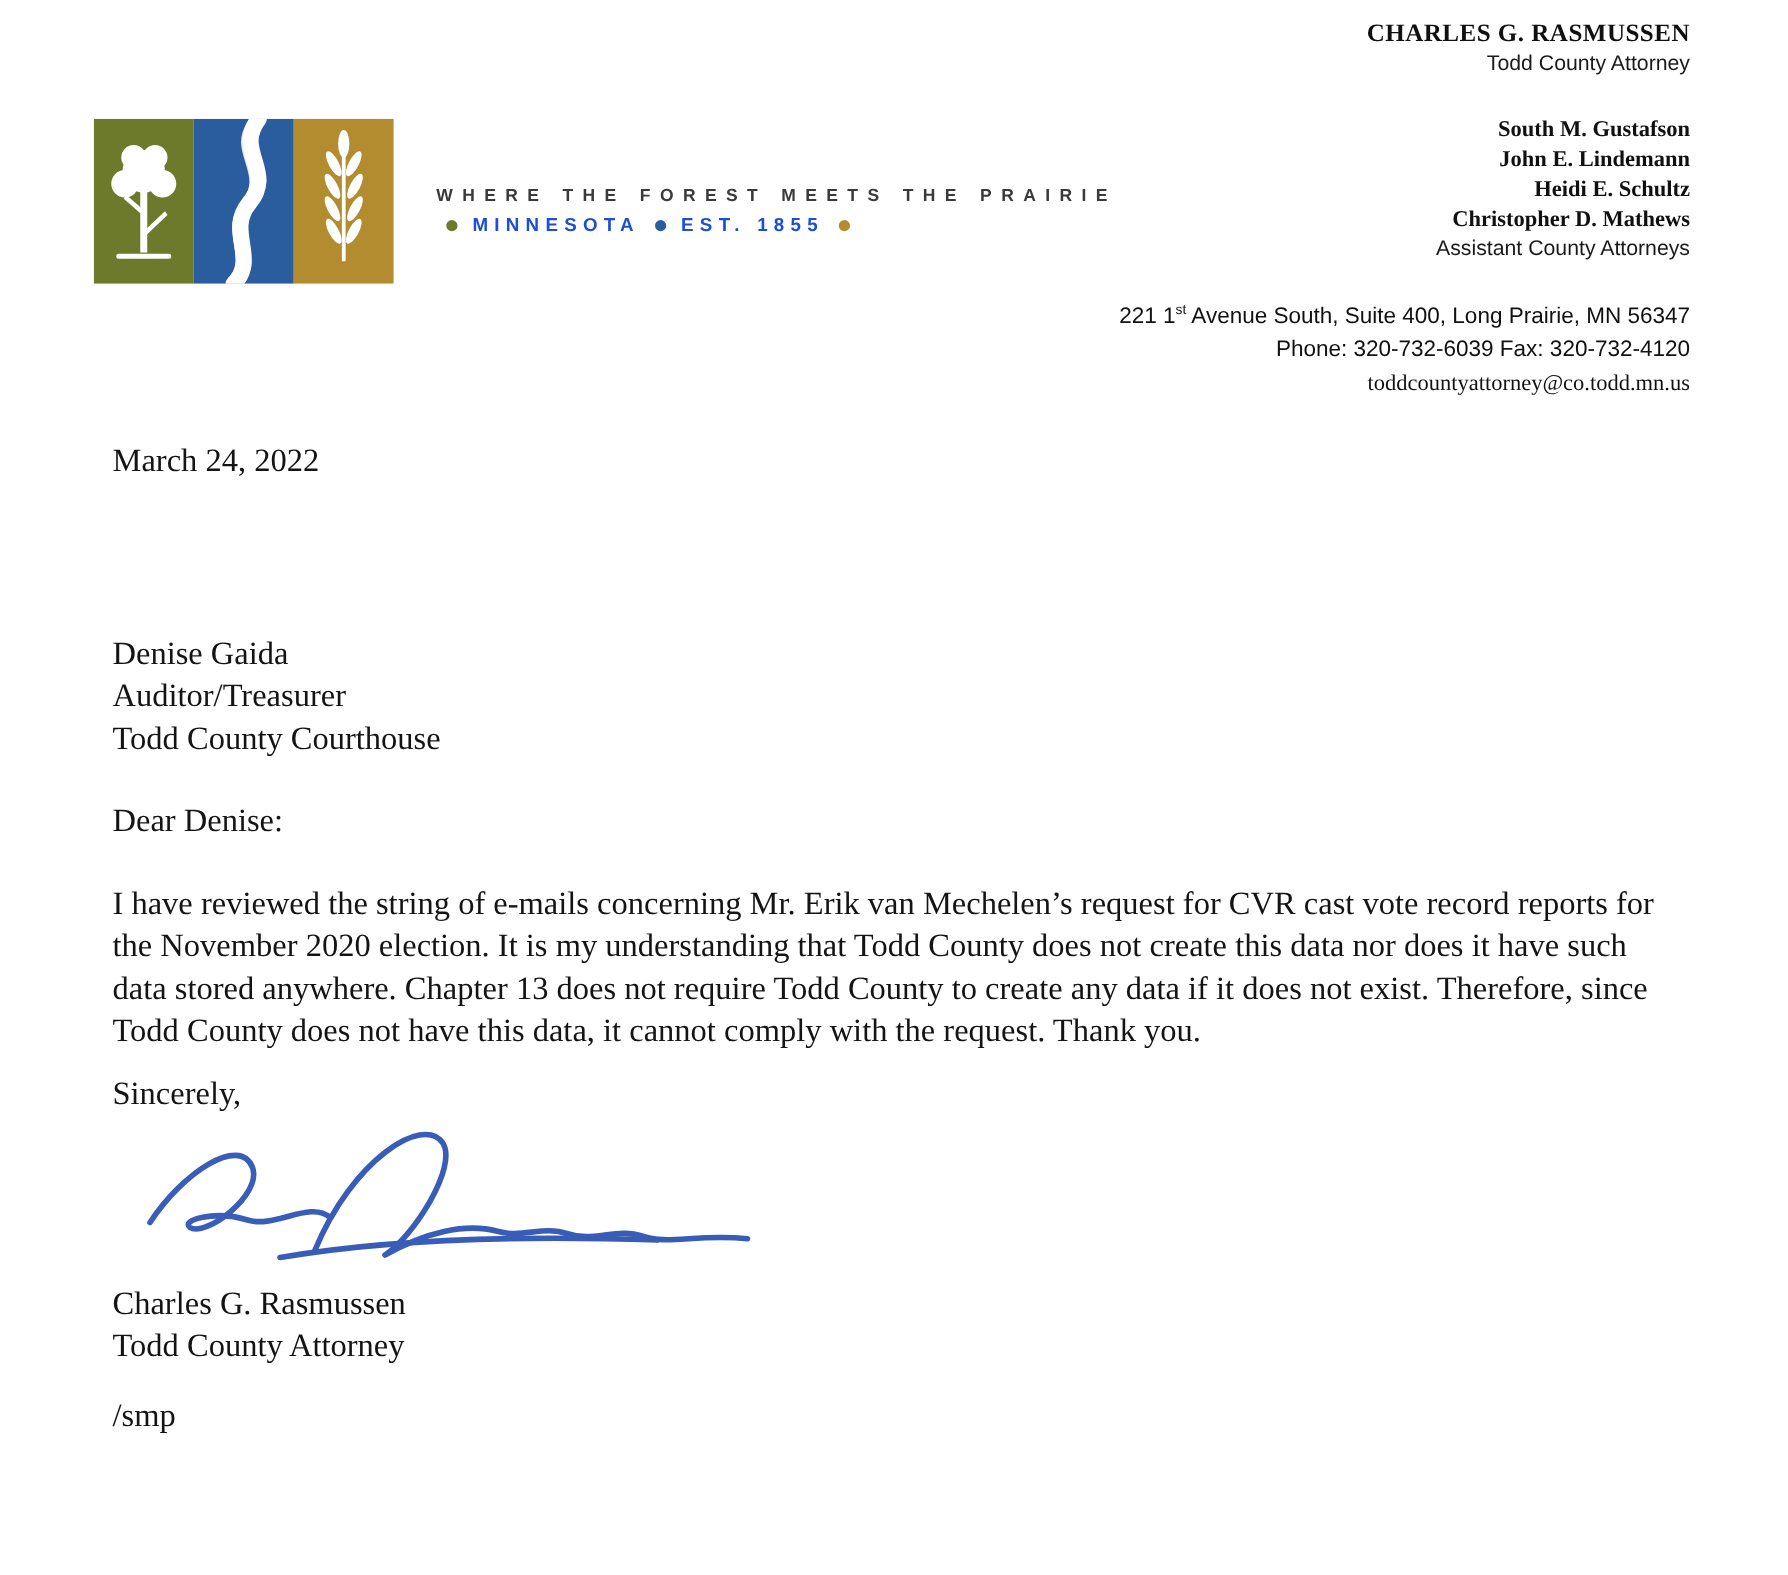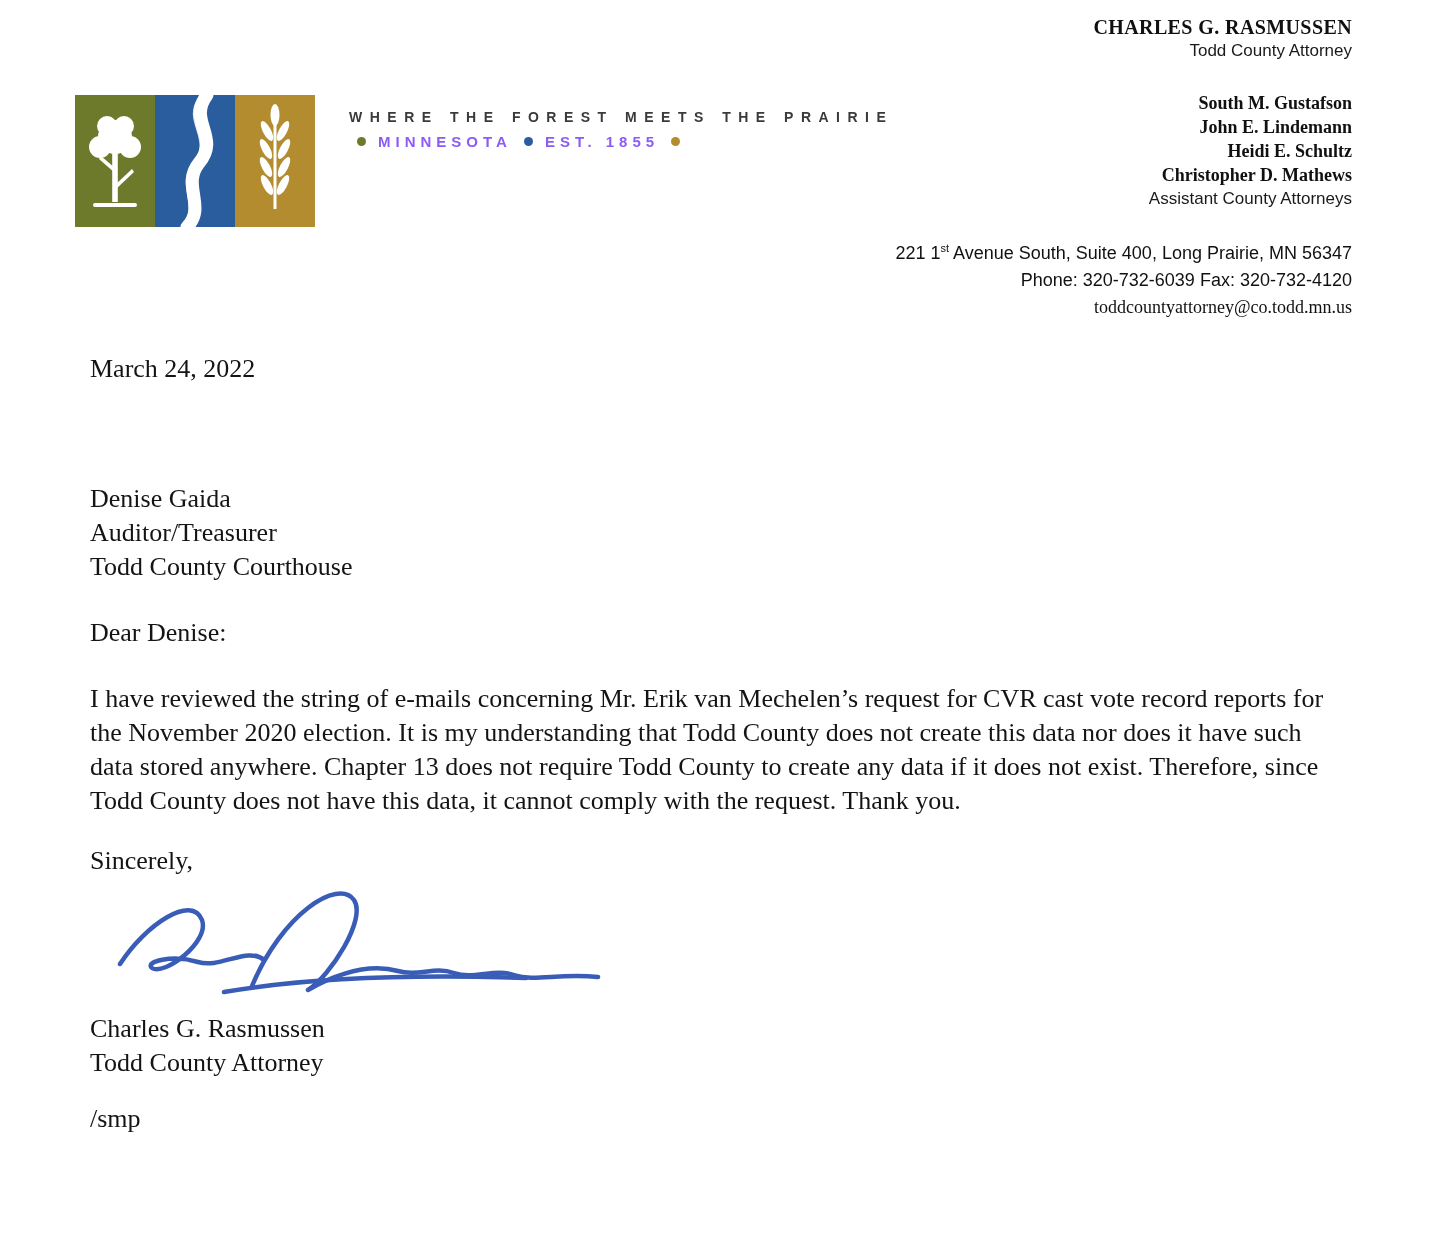--- a/index.html
+++ b/index.html
@@ -20,50 +20,50 @@
   .atty-name { font-weight:bold; font-size:20px; letter-spacing:.4px; color:#101010; }
   .atty-title { font-family:"Liberation Sans", sans-serif; font-size:17px; color:#1a1a1a; margin-top:2px; }
   .assistants { margin-top:30px; }
   .assistant-line { font-weight:bold; font-size:18px; line-height:24px; color:#101010; }
   .assistants-title { font-family:"Liberation Sans", sans-serif; font-size:17px; margin-top:2px; color:#1a1a1a; }
   .addr-block { margin-top:26px; font-family:"Liberation Sans", sans-serif; font-size:18px; line-height:27px; color:#111; }
   .addr-block sup { font-size:11px; }
   .email-line { font-family:"Liberation Serif", serif; font-size:18px; }
 
   
-  .logo { position:absolute; top:95px; left:75px; display:flex; align-items:flex-start; }
+  .logo { position:absolute; top:95px; left:75px; display:flex; align-items:center; }
   .logo-panels { display:block; }
   .logo-text { margin-left:34px; padding-top:14px; }
   .tagline {
     font-family:"Liberation Sans", sans-serif;
     font-size:14px; font-weight:700; letter-spacing:7.5px;
     color:#3a3a3a; white-space:nowrap;
   }
   .logo-name {
     font-family:"Liberation Serif", serif;
     font-size:63px; letter-spacing:4px; color:#151515;
     margin-top:0px; line-height:1.05; white-space:nowrap;
   }
   .logo-sub {
     margin-top:8px; padding-left:8px;
     font-family:"Liberation Sans", sans-serif;
-    font-size:15px; font-weight:700; letter-spacing:5px; color:#8b5cf6;
+    font-size:15px; font-weight:700; letter-spacing:5px; color:#1d4ed8;
     display:flex; align-items:center; gap:12px; white-space:nowrap;
   }
   .dot { width:9px; height:9px; border-radius:50%; display:inline-block; flex:0 0 auto; }
 
   
   .letter { position:absolute; left:90px; top:352px; width:1246px; font-size:26px; }
   .date-line { line-height:34px; }
-  .recipient { margin-top:96px; line-height:34px; }
+  .recipient { margin-top:120px; line-height:34px; }
   .re-line { margin-top:30px; line-height:34px; }
   .re-label { display:inline-block; width:70px; }
   .salutation { margin-top:32px; line-height:34px; }
   .body-par { margin-top:32px; line-height:34px; }
-  .closing { margin-top:26px; line-height:34px;font-family:Liberation Serif, serif; }
+  .closing { margin-top:16px; line-height:34px;font-family:Liberation Serif, serif; }
   .signature-wrap { margin:2px 0 0 16px; height:128px; }
   .signer { margin-top:4px; line-height:34px; }
   .initials { margin-top:22px; line-height:34px; }
 </style>
 </head>
 <body>
 
 <div class="header-right">
   <div class="atty-name">CHARLES G. RASMUSSEN</div>
   <div class="atty-title">Todd County Attorney</div>

